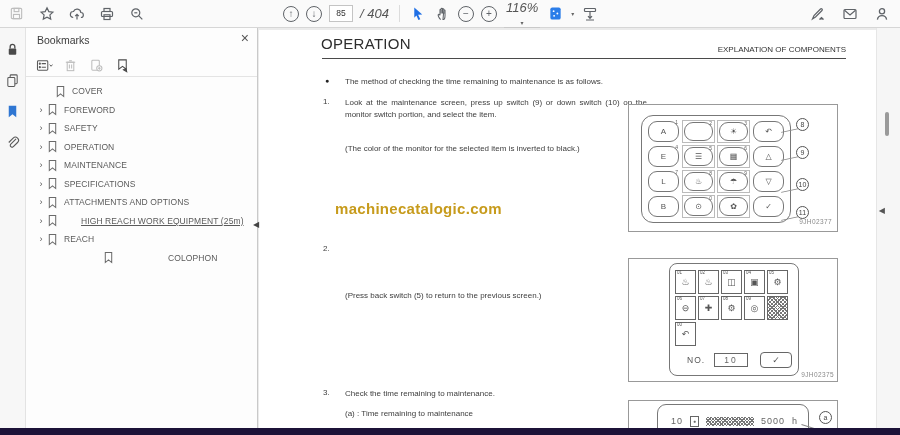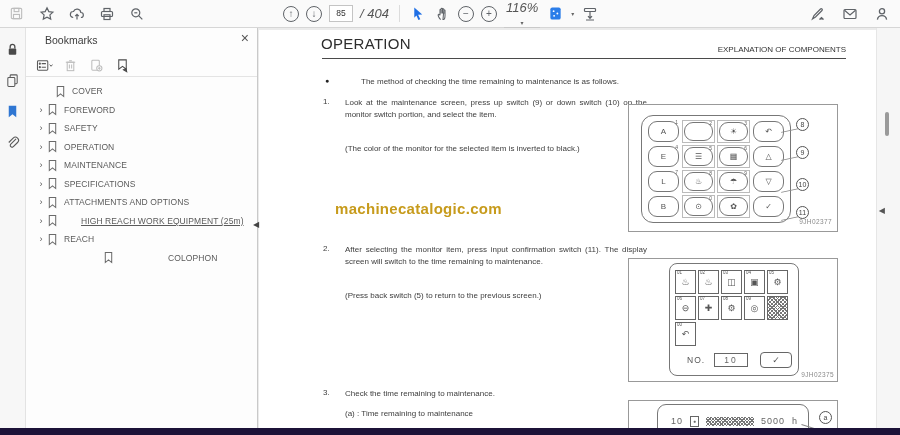--- a/index.html
+++ b/index.html
@@ -26,21 +26,21 @@
 
   
   #rail { position:absolute; left:0; top:28px; bottom:0; width:26px; background:#f7f7f7;
     border-right:1px solid #e3e3e3; display:flex; flex-direction:column; align-items:center;
     padding-top:12px; gap:13px; }
   .rail-btn { width:18px; height:18px; display:flex; align-items:center; justify-content:center; cursor:pointer; }
 
   
   #bmpanel { position:absolute; left:26px; top:28px; bottom:0; width:232px; background:#fdfdfd;
     border-right:1px solid #c9c9c9; }
-  .bm-head { position:absolute; left:8px; top:0; right:0; height:24px; }
+  .bm-head { position:absolute; left:0; top:0; right:0; height:24px; }
   .bm-title { position:absolute; left:11px; top:6px; font-size:10.5px; color:#3d3d3d; }
   .bm-close { position:absolute; right:8px; top:2px; font-size:14px; color:#555; cursor:pointer; }
   .bm-tools { position:absolute; left:10px; top:26px; height:22px; display:flex; align-items:center; gap:9px; }
   .bm-sep { position:absolute; left:0; right:0; top:48px; height:1px; background:#e4e4e4; }
   .bm-list { position:absolute; left:0; right:0; top:54px; }
   .bm-item { position:relative; height:18.5px; display:flex; align-items:center; cursor:pointer; }
   .bm-chev { width:10px; margin-left:8px; font-size:9px; color:#555; text-align:center; }
   .bm-ico { margin:0 6px 0 1px; display:flex; }
   .bm-label { font-size:8.5px; color:#5a5a5a; letter-spacing:.1px; white-space:nowrap; }
   .bm-item.u .bm-label { text-decoration:underline;margin-left:17px; }
@@ -378,31 +378,30 @@
   <span class="panel-collapse">◀</span>
 
   <div id="viewport">
     <div id="page">
 
       <div class="doc-heading">OPERATION</div>
       <div class="doc-subheading">EXPLANATION OF COMPONENTS</div>
       <div class="doc-rule"></div>
 
       <span class="bullet-dot">●</span>
-      <div class="p" style="left:86px; top:46px; width:480px;margin-left:16px;">The method of checking the time remaining to maintenance is as follows.</div>
+      <div class="p" style="left:86px; top:46px; width:480px;">The method of checking the time remaining to maintenance is as follows.</div>
 
       <span class="num" style="left:64px; top:67px;">1.</span>
       <div class="p just" style="left:86px; top:67px; width:302px;">Look at the maintenance screen, press up switch (9) or down switch (10) on the monitor switch portion, and select the item.</div>
 
       <div class="p" style="left:86px; top:113px; width:302px;">(The color of the monitor for the selected item is inverted to black.)</div>
 
       <div class="watermark">machinecatalogic.com</div>
 
       <span class="num" style="left:64px; top:214px;">2.</span>
-      <div class="p just" style="left:86px; top:214px; width:302px;">After selecting the monitor item, press input confirmation switch (11). The display screen will switch to the time remaining to maintenance.</div>
 
       <div class="p" style="left:86px; top:260px; width:302px;">(Press back switch (5) to return to the previous screen.)</div>
 
       <span class="num" style="left:64px; top:358px;">3.</span>
       <div class="p" style="left:86px; top:358px; width:302px;">Check the time remaining to maintenance.</div>
 
       <div class="p" style="left:86px; top:378px; width:302px;">(a) : Time remaining to maintenance</div>
 
       <div class="fig" id="fig1">
         <div class="sw-panel">

